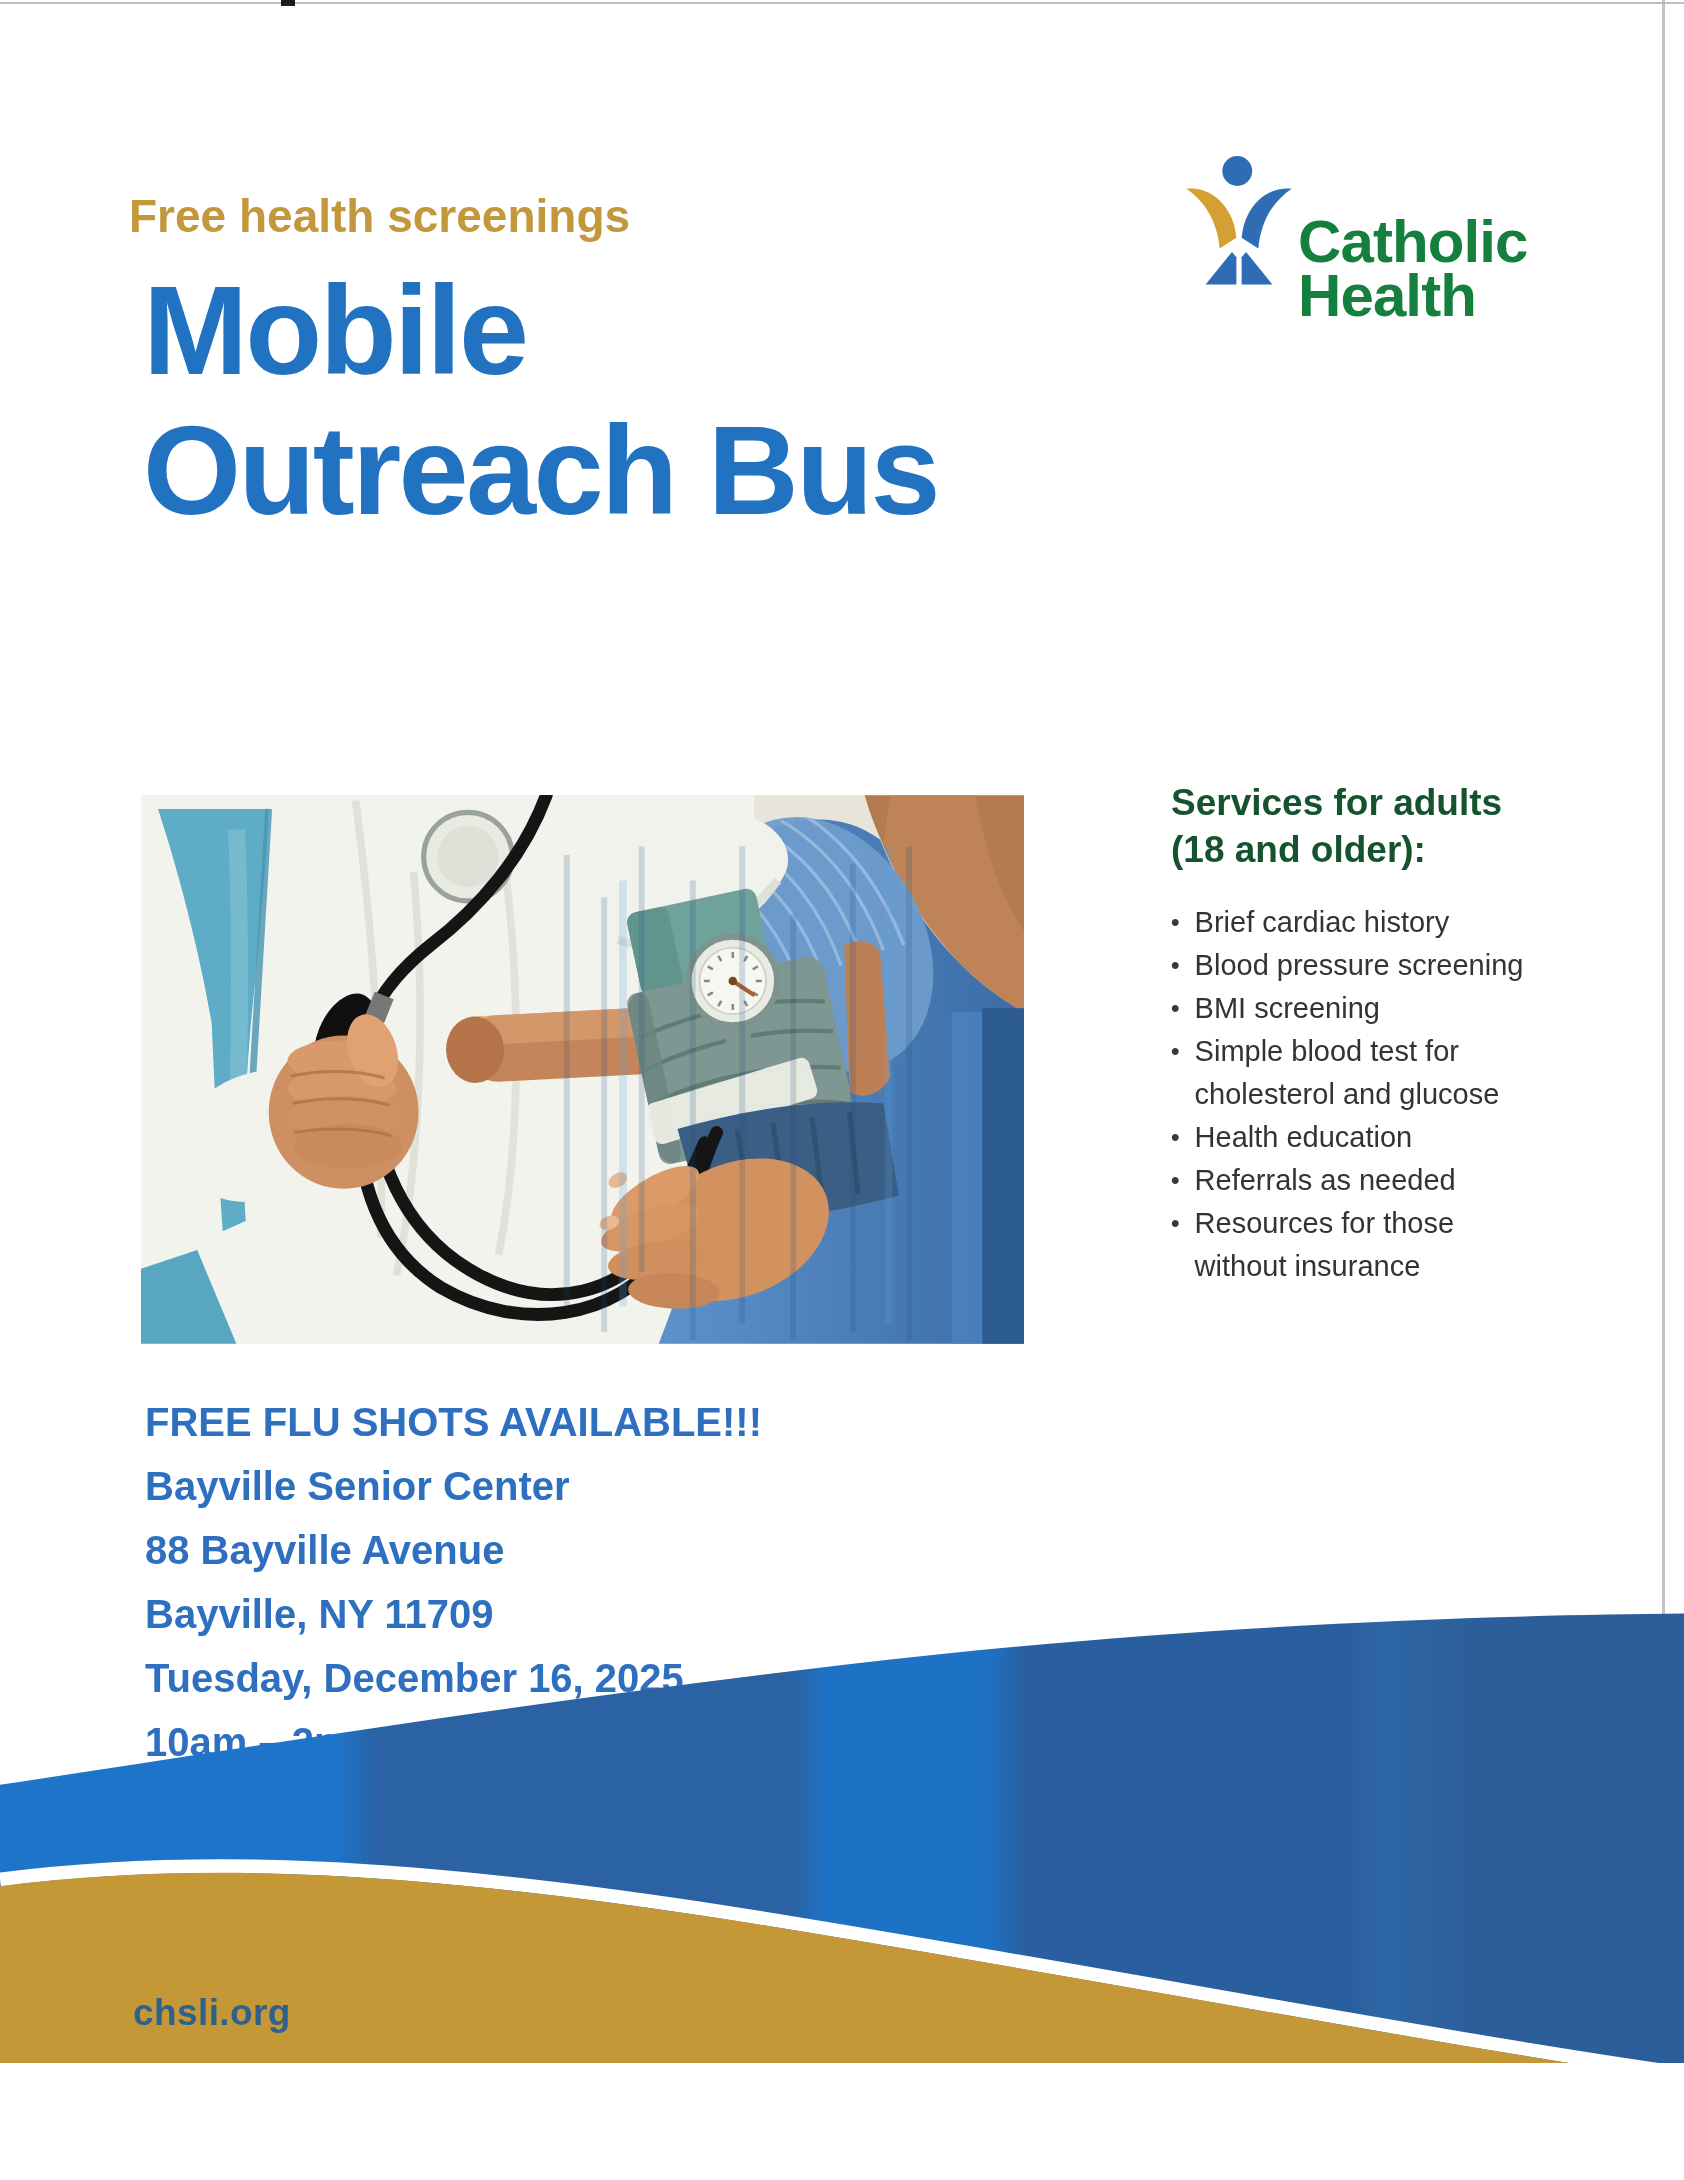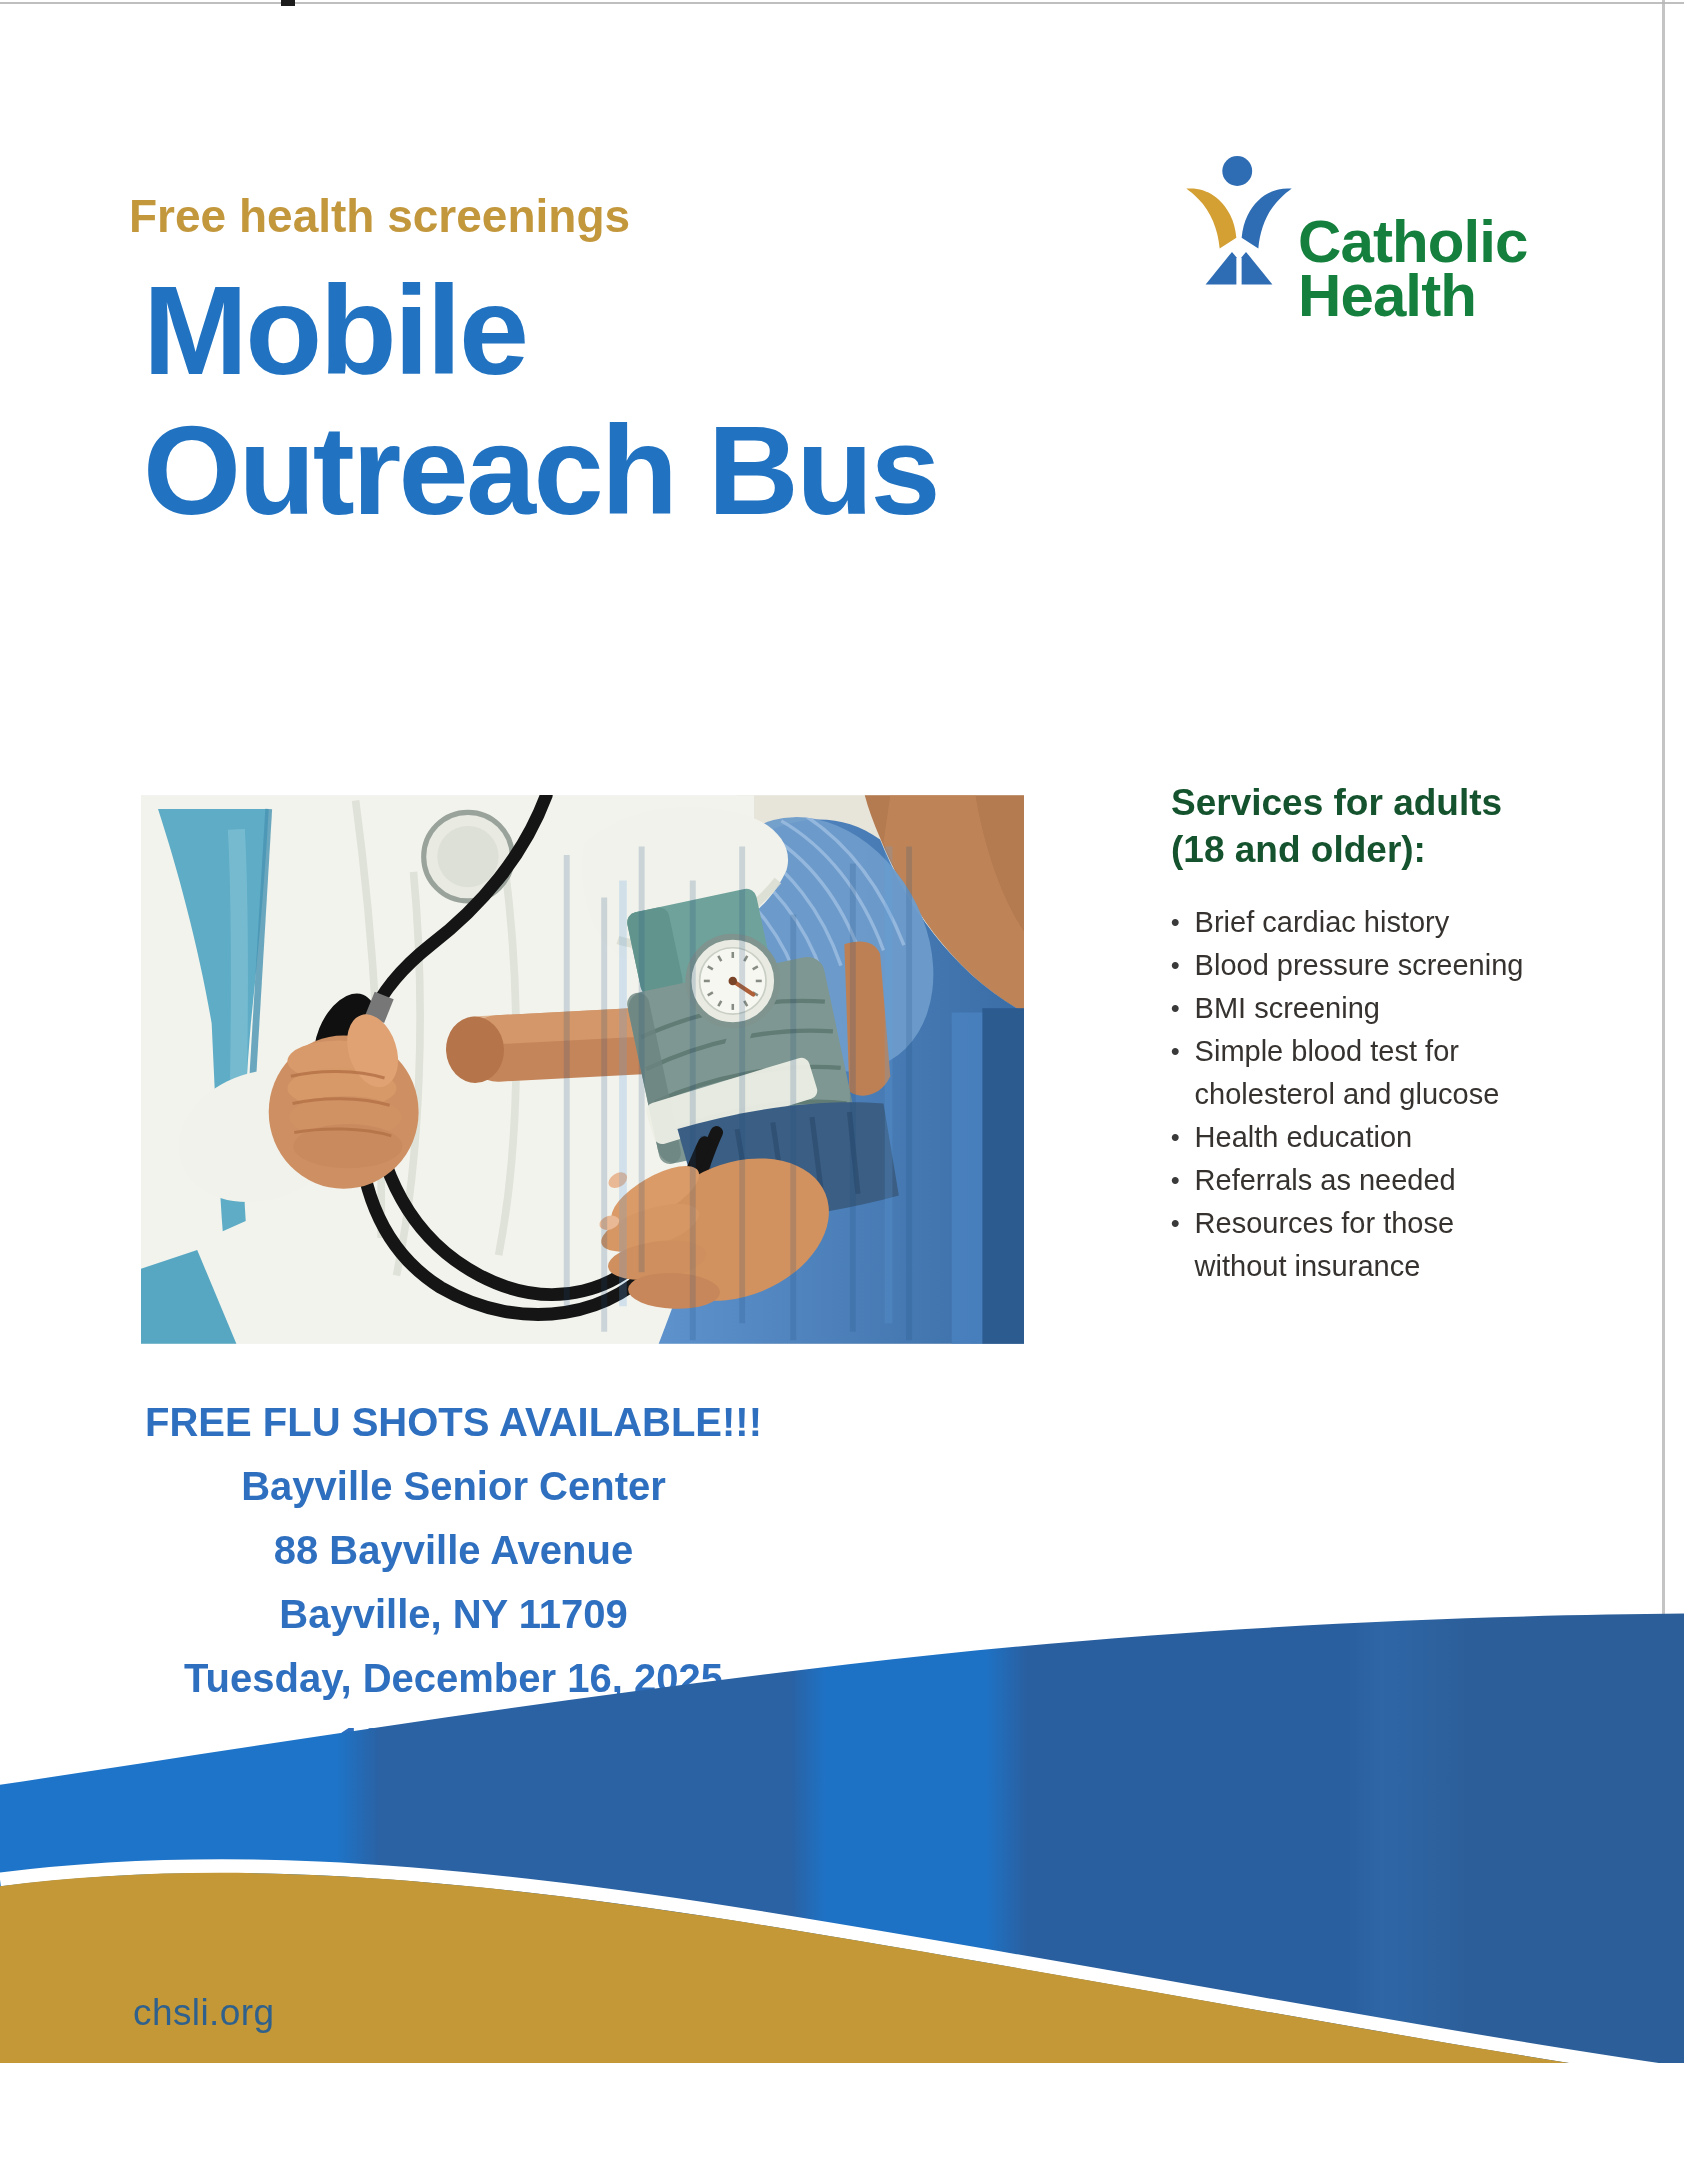--- a/index.html
+++ b/index.html
@@ -19,24 +19,24 @@
   .logo-text{left:1298px;top:215px;font-size:60px;font-weight:600;color:#15803d;
              line-height:54px;letter-spacing:-0.9px;}
   
   .photo{left:141px;top:795px;width:883px;height:549px;}
   
   .svc-head{left:1171px;top:779px;font-size:37px;font-weight:bold;color:#14532d;line-height:47px;}
   .svc-list{left:1169px;top:901px;width:385px;font-size:29px;color:#35322F;line-height:43px;}
   .svc-list .li{position:relative;padding-left:25.6px;}
   .svc-list .blt{position:absolute;left:1.7px;top:0;font-size:25.6px;color:#3a3a3a;}
   
-  .event{left:145px;top:1390px;font-size:40px;font-weight:bold;color:#2E6FBF;line-height:64px;text-align:center;}
+  .event{left:145px;top:1390px;font-size:40px;font-weight:bold;color:#2E6FBF;line-height:64px;}
   
   .waves{left:0;top:0;width:1685px;height:2181px;pointer-events:none;}
-  .site{left:133px;top:1992px;font-size:37px;font-weight:normal;color:#30618C;letter-spacing:0.4px;}
+  .site{left:133px;top:1992px;font-size:37px;font-weight:bold;color:#30618C;letter-spacing:0.4px;}
 </style>
 </head>
 <body>
 
 <div class="page">
 
   <div class="abs scan-top"></div>
   <div class="abs scan-tick"></div>
   <div class="abs scan-right"></div>
 

